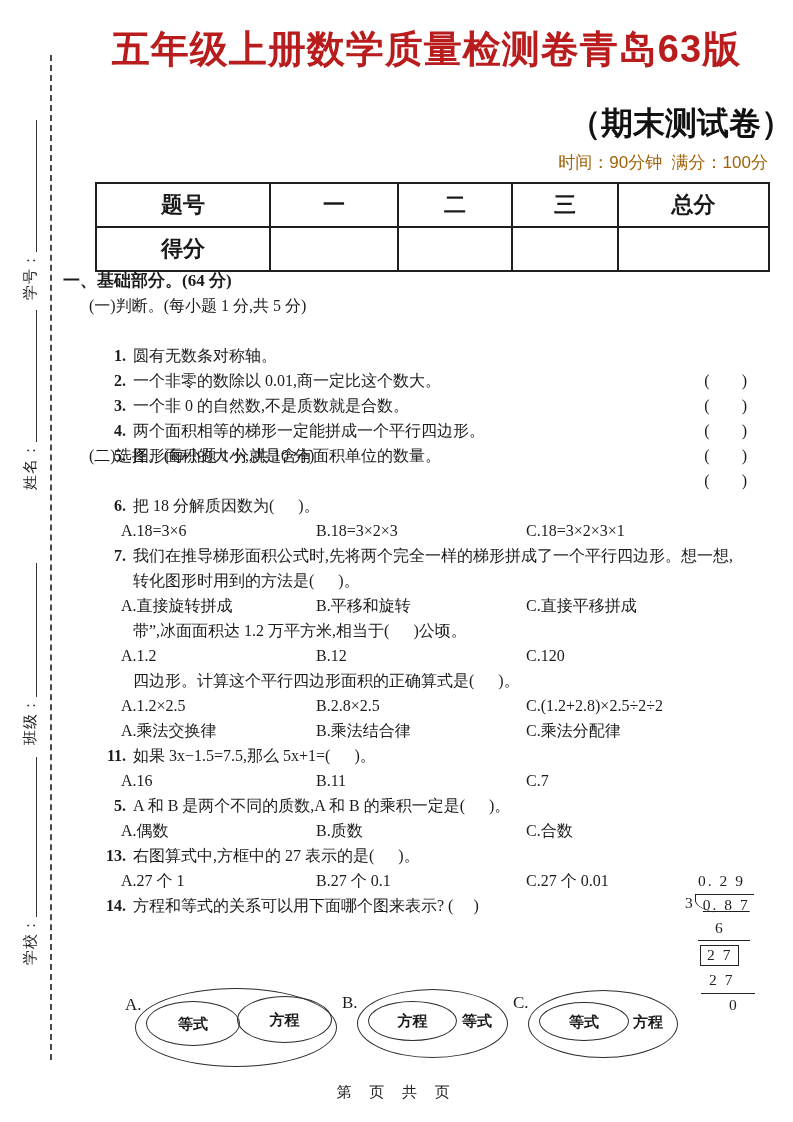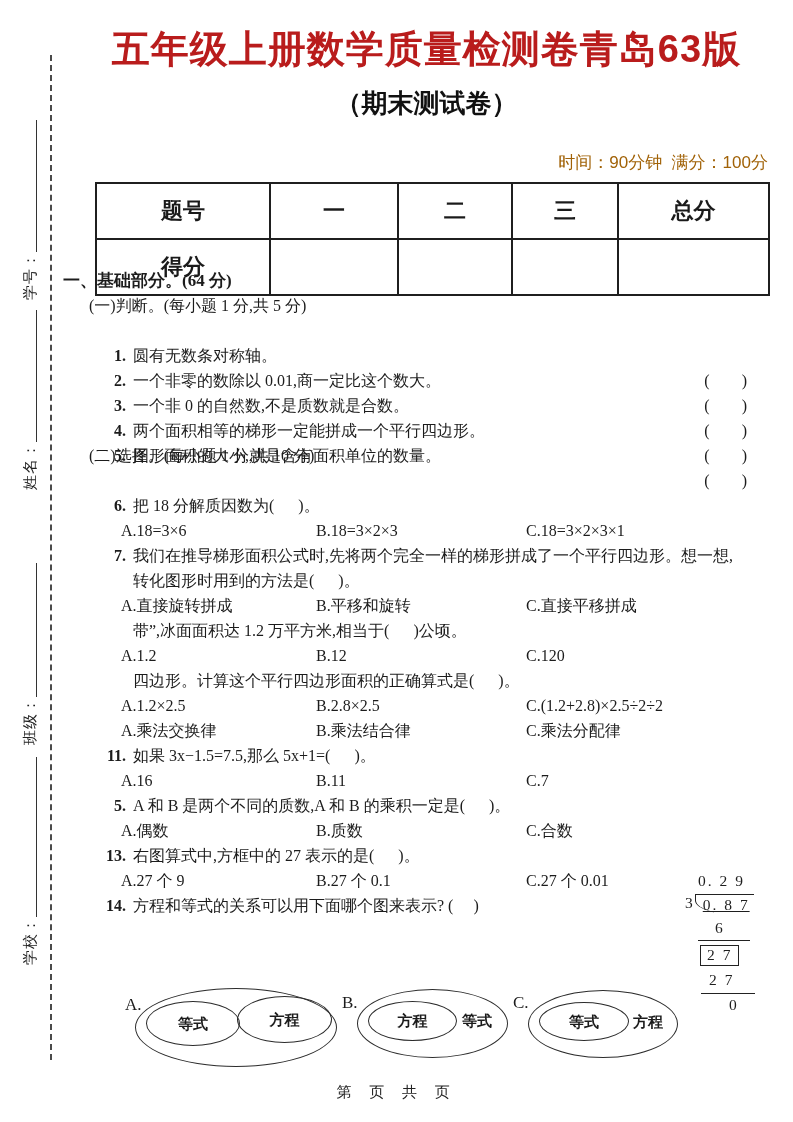--- a/index.html
+++ b/index.html
@@ -27,36 +27,36 @@
   .sf2 { width:180px; left:-60px; top:390px; }
   .sf3 { width:182px; left:-61px; top:644px; }
   .sf4 { width:208px; left:-74px; top:851px; }
   
   .title {
     position:absolute; top:24px; left:60px; width:733px;
     text-align:center; font-family:"Liberation Sans", sans-serif;
     font-size:38px; font-weight:bold; letter-spacing:1px; color:#b91c1c;
   }
   .subtitle {
-    position:absolute; top:86px; left:60px; width:733px;
-    text-align:center; font-family:"Liberation Sans", sans-serif;
-    font-size:26px; font-weight:bold; color:#111;
+    position:absolute; top:102px; left:60px; width:733px;
+    text-align:right; font-family:"Liberation Sans", sans-serif;
+    font-size:32px; font-weight:bold; color:#111;
   }
   .exam-info {
     position:absolute; top:151px; right:25px;
     font-family:"Liberation Sans", sans-serif;
     font-size:17px; color:#a16207; white-space:pre;
   }
   
   .score-table {
     position:absolute; left:95px; top:182px;
     border-collapse:collapse; table-layout:fixed;
   }
   .score-table td {
-    border:2px solid #1f1f1f; height:56px; text-align:center; vertical-align:middle;
+    border:2px solid #1f1f1f; height:44px; text-align:center; vertical-align:middle;
     font-size:22px; font-weight:bold; color:#1a1a1a;
   }
   .ct0{width:174px} .ct1{width:128px} .ct2{width:114px} .ct3{width:106px} .ct4{width:151px}
   
   .main { position:absolute; left:63px; top:268px; width:706px; }
   .ln { height:25px; line-height:25px; white-space:pre; position:relative; font-size:16px; color:#1c1c1c; }
   .sec-h { font-weight:bold; font-size:17px; }
   .sub-h { padding-left:26px; }
   .ql { padding-left:21px; }
   .qn { display:inline-block; min-width:26px; text-align:right; margin-right:7px; font-weight:bold; }
@@ -213,21 +213,21 @@
     <span class="qn">5.</span><span>A 和 B 是两个不同的质数,A 和 B 的乘积一定是(      )。</span>
   </div>
   <div class="ln opts">
     <span class="oA">A.偶数</span><span class="oB">B.质数</span><span>C.合数</span>
   </div>
 
   <div class="ln ql">
     <span class="qn">13.</span><span>右图算式中,方框中的 27 表示的是(      )。</span>
   </div>
   <div class="ln opts">
-    <span class="oA">A.27 个 9</span><span class="oB">B.27 个 0.1</span><span>C.27 个 0.01</span>
+    <span class="oA">A.27 个 1</span><span class="oB">B.27 个 0.1</span><span>C.27 个 0.01</span>
   </div>
 
   <div class="ln ql">
     <span class="qn">14.</span><span>方程和等式的关系可以用下面哪个图来表示? (     )</span>
   </div>
 </div>
 
 <div class="division">
   <div class="dquot">0. 2 9</div>
   <div class="dvrow">

